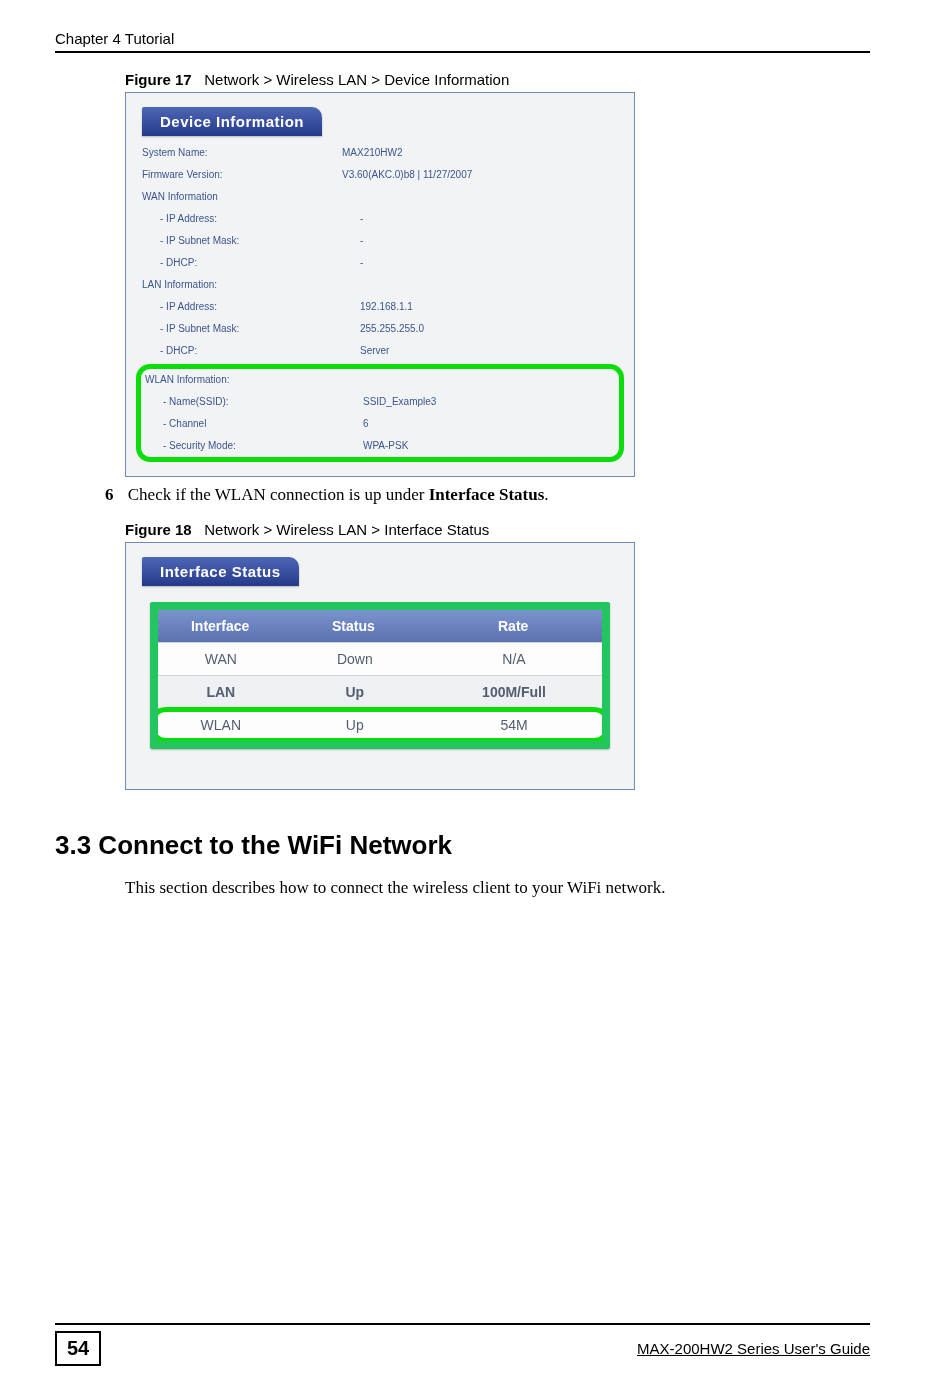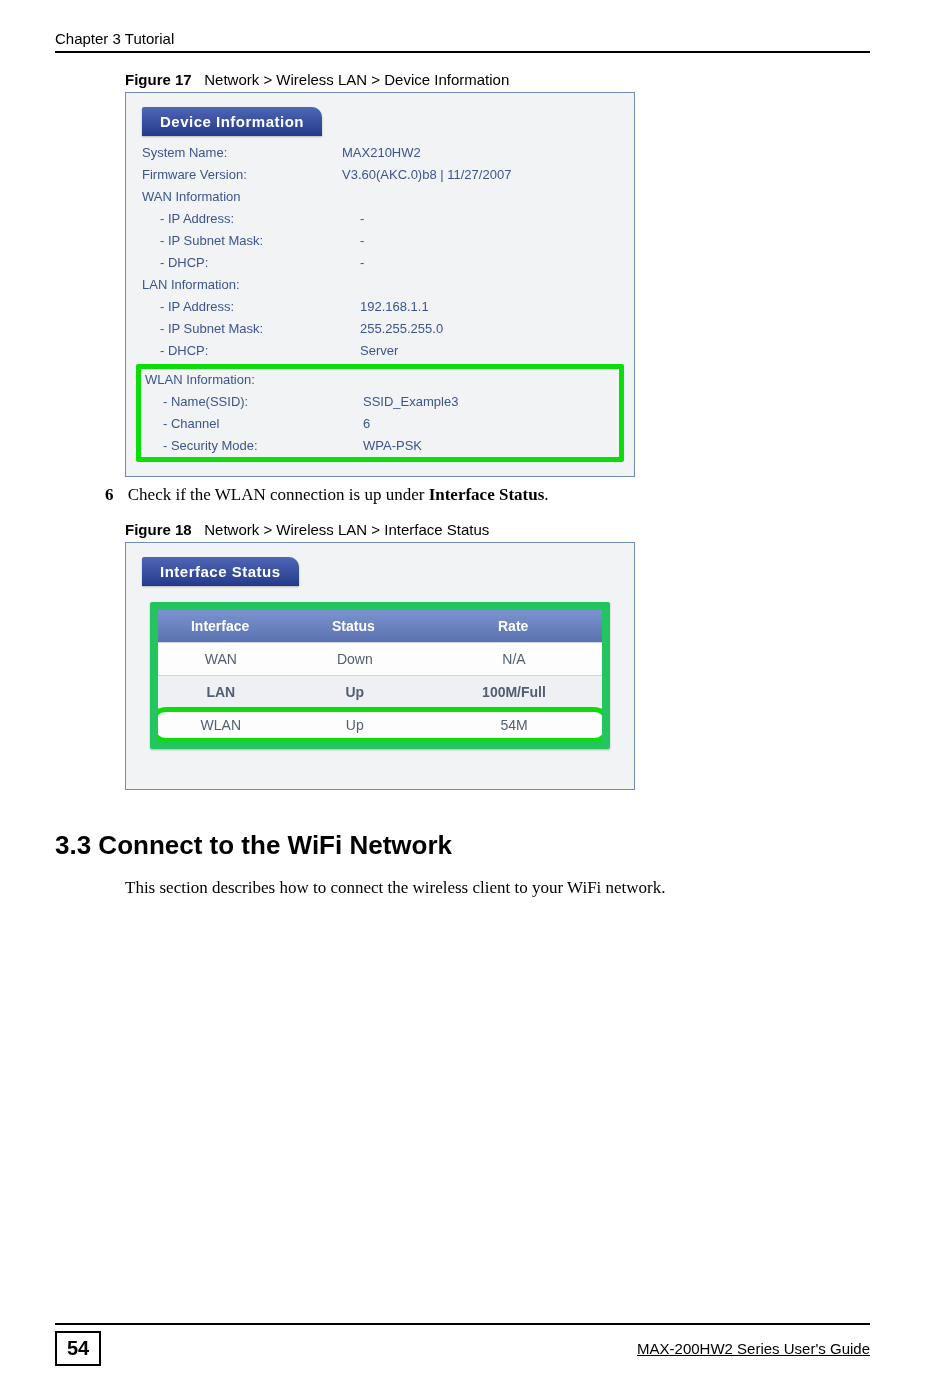--- a/index.html
+++ b/index.html
@@ -62,35 +62,35 @@
     font-weight: bold;
     font-size: 15px;
     padding: 6px 18px;
     border-top-right-radius: 10px;
     border-top-left-radius: 2px;
     letter-spacing: 0.5px;
     box-shadow: 0 1px 2px rgba(0,0,0,0.25);
   }
   .info-grid {
     margin-top: 6px;
-    font-size: 13px;
+    font-size: 10px;
     color: #3b5590;
     filter: blur(0.4px);
   }
   .info-row {
     display: flex;
     line-height: 22px;
   }
   .info-label { width: 200px; }
   .info-label.indent { padding-left: 18px; }
   .info-value { flex: 1; }
 
   .highlight-box {
     border: 5px solid #0bdd0b;
-    border-radius: 2px;
+    border-radius: 14px;
     padding: 0 4px;
     margin: 2px -6px -2px -6px;
   }
 
   
   .panel2 {
     border: 1px solid #6f8bb8;
     background: #f2f3f4;
     width: 510px;
     box-sizing: border-box;
@@ -185,21 +185,21 @@
     font-size: 15px;
     text-decoration: underline;
   }
 </style>
 </head>
 <body>
 
 <div class="page">
 
   <div class="header-row">
-    <div class="header-left">Chapter 3 Tutorial</div>
+    <div class="header-left">Chapter 4 Tutorial</div>
     <div></div>
   </div>
   <hr class="top-divider">
 
   <div class="content-indent">
 
     <p class="figure-caption">
       <span class="fig-label">Figure 17</span>&nbsp;&nbsp;
       <span>Network &gt; Wireless LAN &gt; Device Information</span>
     </p>

